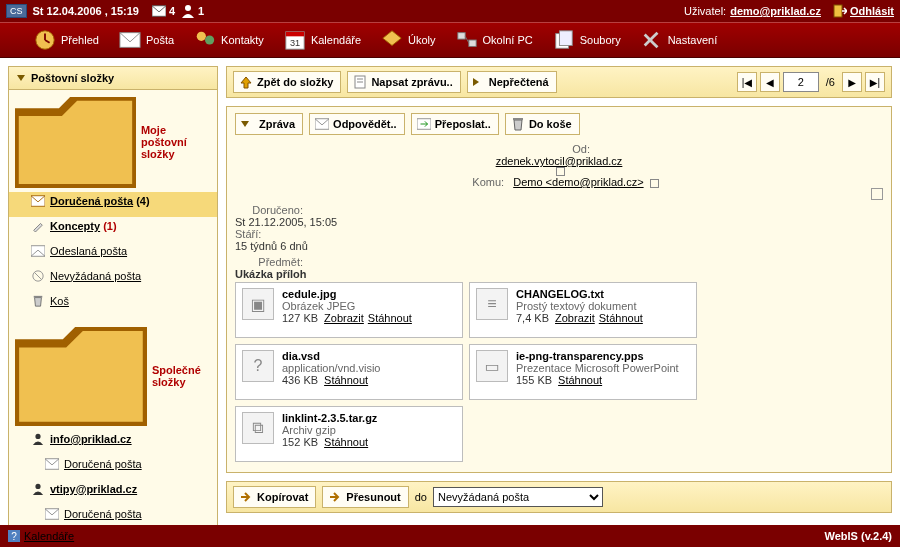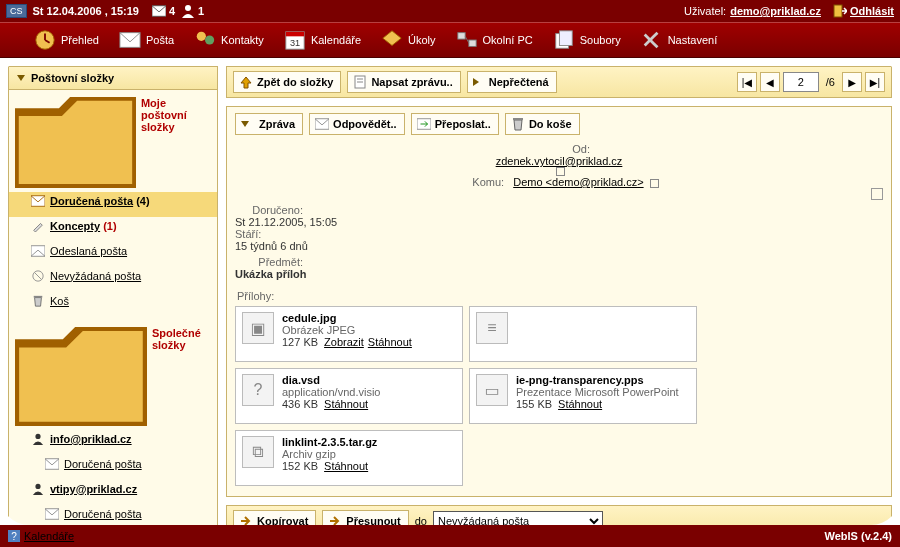--- a/index.html
+++ b/index.html
@@ -70,21 +70,20 @@
 }
 .nav-item .nav-icon { width: 22px; height: 22px; margin-right: 5px; }
 .nav-item span { font-size: 11px; }
 
 
 .body-wrap {
   display: flex;
   flex: 1;
   background: #fff;
   overflow: hidden;
-  border-radius: 29px;
 }
 
 
 .sidebar {
   width: 226px;
   padding: 8px 8px;
   background: #fff;
 }
 .sidebar-header {
   border: 1px solid #c9b26b;
@@ -104,20 +103,21 @@
   border: 1px solid #c9b26b;
   border-top: none;
   background: #fffbe8;
   padding: 3px 0;
 }
 .folder-list .group-title {
   color: #b00000;
   font-weight: bold;
   padding: 4px 6px 4px 6px;
   display: flex;
+  align-items: center;
 }
 .folder-list .item {
   padding: 3px 6px 10px 22px;
   display: flex;
   align-items: center;
   cursor: pointer;
 }
 .folder-list .item.indent2 { padding-left: 36px; }
 .folder-list .item.selected {
   background: #f6d97a;
@@ -538,32 +538,36 @@
           <span class="stari-lbl">Stáří:</span>
           <span>15 týdnů 6 dnů</span>
         </div>
         <div class="row">
           <span class="lbl">Předmět:</span>
           <span class="subject-val">Ukázka příloh</span>
         </div>
       </div>
 
 
-      <div class="attach-label">Přílohy:</div>
       <div class="attachments" id="att-container">
           <div class="att-card">
             <div class="att-icon">▣</div>
             <div class="att-info">
               <div class="att-name">cedule.jpg</div>
               <div class="att-type">Obrázek JPEG</div>
               <div class="att-actions"><span class="sz">127 KB</span><a>Zobrazit</a><a>Stáhnout</a></div>
             </div>
           </div>
           <div class="att-card">
             <div class="att-icon">≡</div>
+            <div class="att-info">
+              <div class="att-name">CHANGELOG.txt</div>
+              <div class="att-type">Prostý textový dokument</div>
+              <div class="att-actions"><span class="sz">7,4 KB</span><a>Zobrazit</a><a>Stáhnout</a></div>
+            </div>
           </div>
           <div class="att-card">
             <div class="att-icon">?</div>
             <div class="att-info">
               <div class="att-name">dia.vsd</div>
               <div class="att-type">application/vnd.visio</div>
               <div class="att-actions"><span class="sz">436 KB</span><a>Stáhnout</a></div>
             </div>
           </div>
           <div class="att-card">

